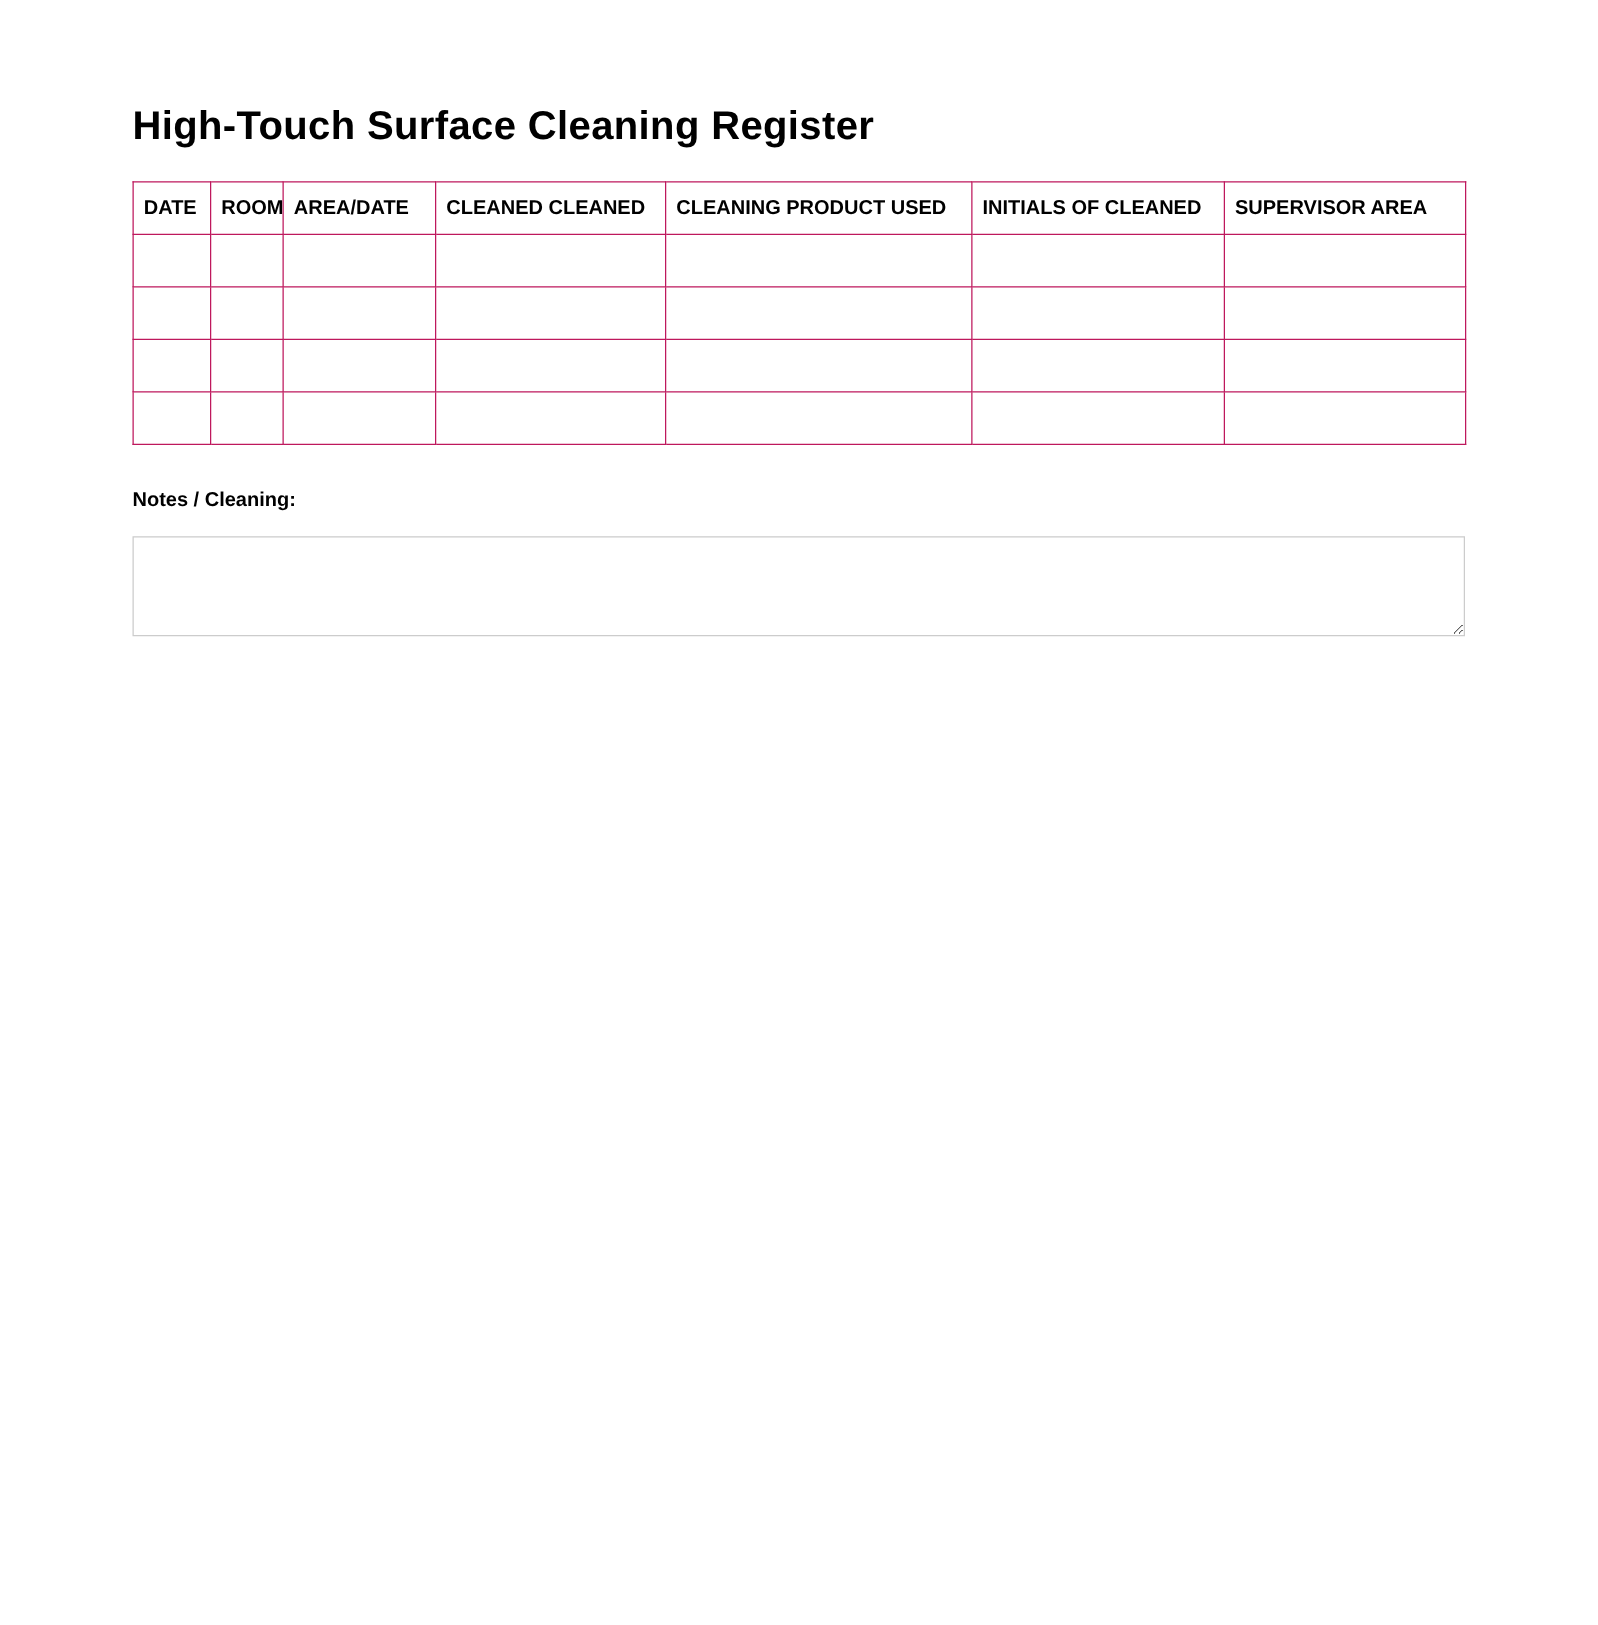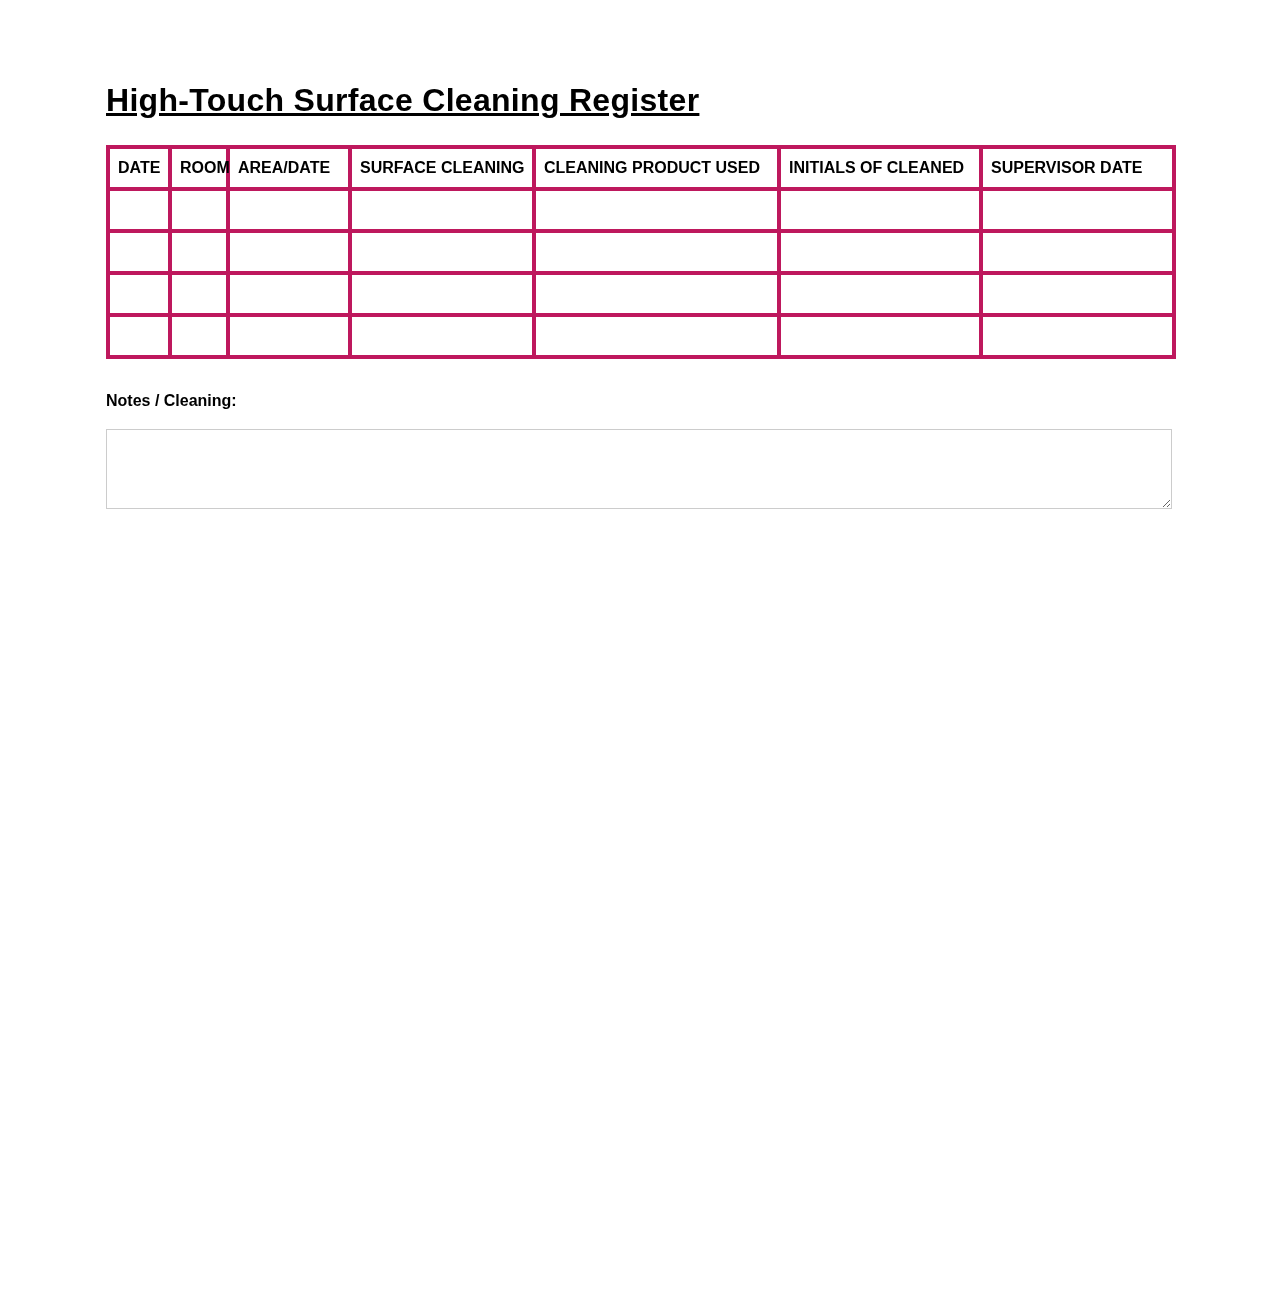--- a/index.html
+++ b/index.html
@@ -6,28 +6,27 @@
     body {
       width: 1278px; height: 1300px;
       font-family: "Liberation Sans", sans-serif;
       color: #000;
     }
     .container { position: absolute; left: 106px; top: 0; width: 1066px; }
     h1 {
       position: absolute; top: 82px; left: 0; margin: 0;
       font-size: 32px; font-weight: bold; letter-spacing: 0.3px;
       white-space: nowrap;
-      text-decoration: underline;
     }
     table {
       position: absolute; top: 145px; left: 0;
       width: 1066px; border-collapse: collapse; table-layout: fixed;
     }
     th, td {
-      border: 4px solid #be185d; height: 42px; padding: 0 8px;
+      border: 1px solid #be185d; height: 42px; padding: 0 8px;
       text-align: left; box-sizing: border-box;
     }
     th { font-size: 16px; font-weight: bold; white-space: nowrap; }
     .notes-label {
       position: absolute; top: 392px; left: 0;
       font-size: 16px; font-weight: bold;
     }
     textarea {
       position: absolute; top: 429px; left: 0;
       width: 1066px; height: 80px; box-sizing: border-box;
@@ -49,24 +48,24 @@
       <col style="width:184px">
       <col style="width:245px">
       <col style="width:202px">
       <col style="width:193px">
     </colgroup>
     <thead>
       <tr>
         <th>DATE</th>
         <th>ROOM</th>
         <th>AREA/DATE</th>
-        <th>SURFACE CLEANING</th>
+        <th>CLEANED CLEANED</th>
         <th>CLEANING PRODUCT USED</th>
         <th>INITIALS OF CLEANED</th>
-        <th>SUPERVISOR DATE</th>
+        <th>SUPERVISOR AREA</th>
       </tr>
     </thead>
     <tbody>
       <tr>
         <td></td>
         <td></td>
         <td></td>
         <td></td>
         <td></td>
         <td></td>

